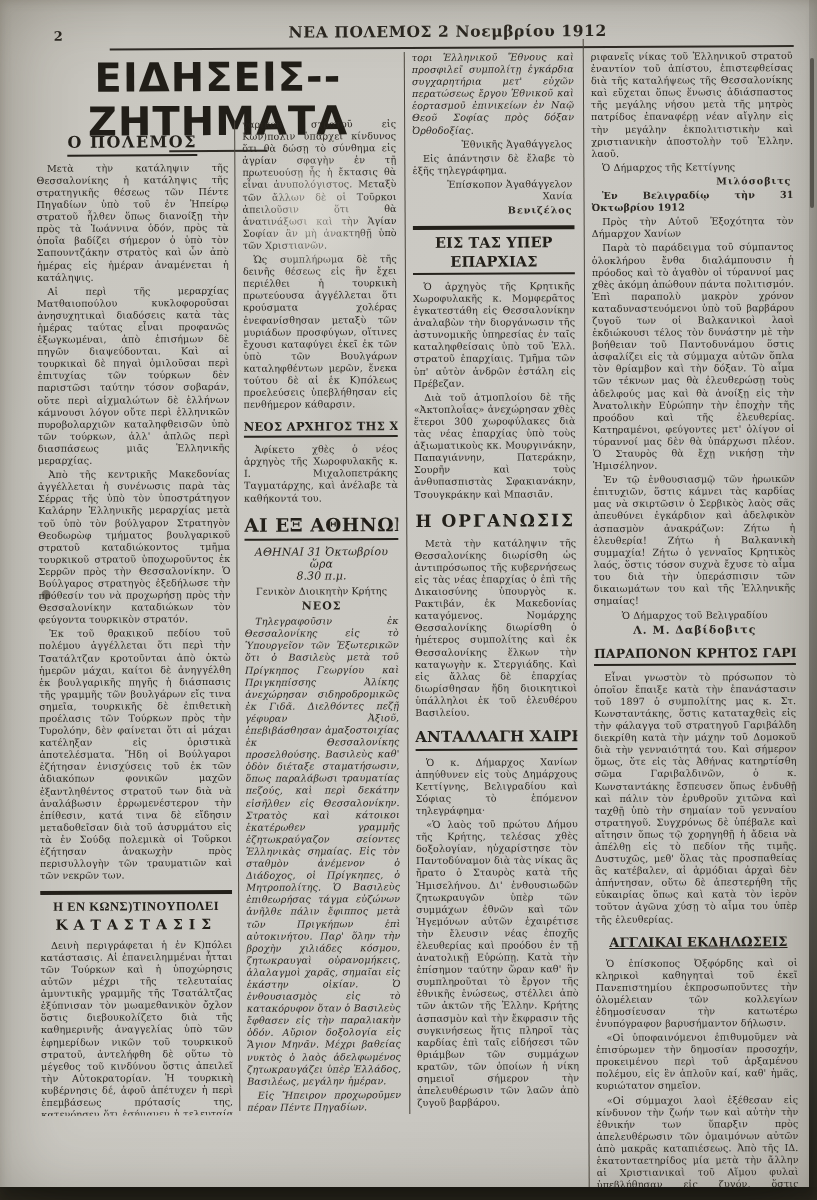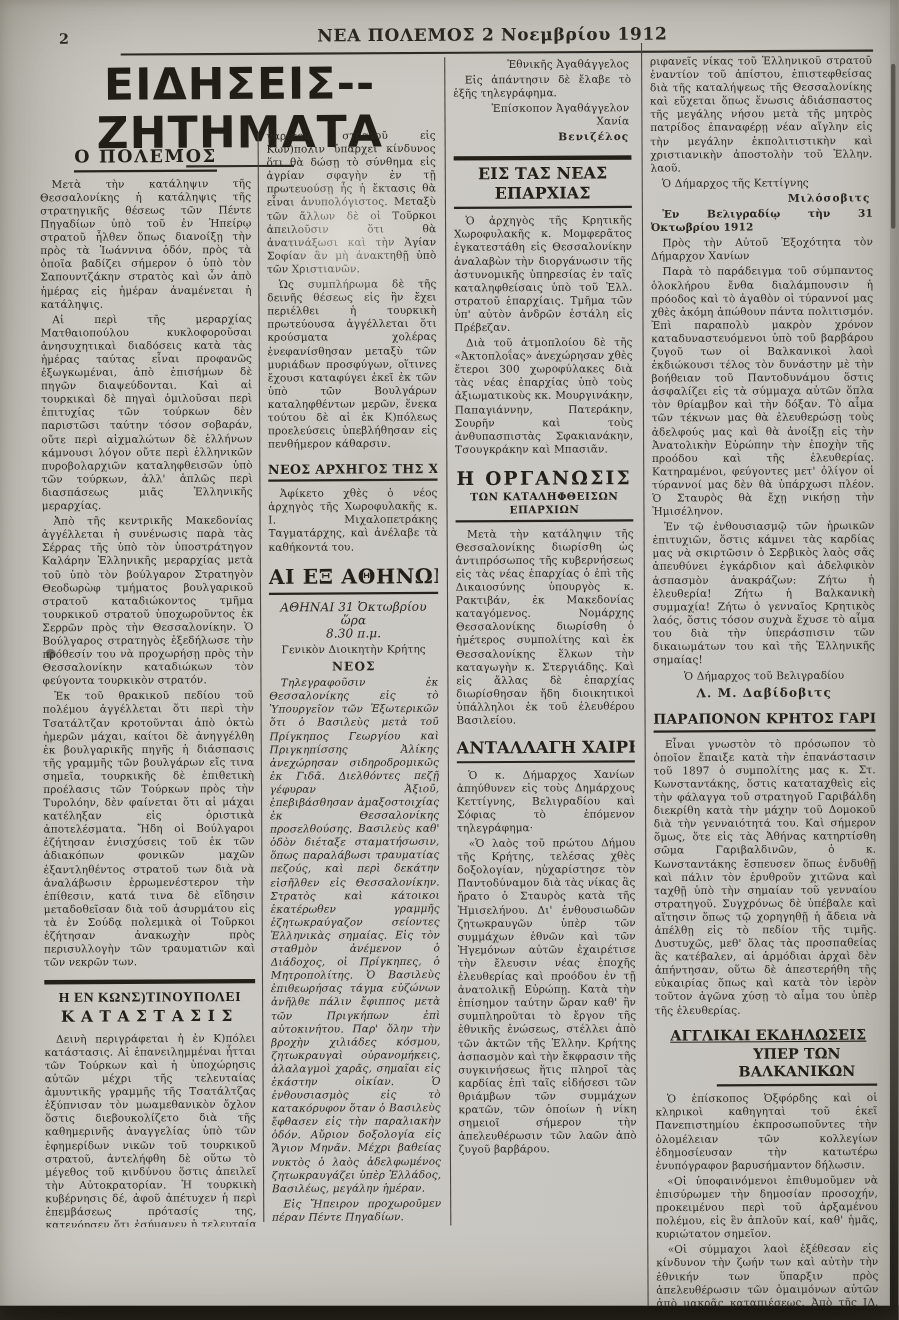--- a/index.html
+++ b/index.html
@@ -128,35 +128,35 @@
         <div class="blk dl">
           <div class="l0"><span class="l0">ΑΘΗΝΑΙ 31 Ὀκτωβρίου ὥρα</span></div>
           <div class="l1"><span class="l1">8.30 π.μ.</span></div>
         </div>
         <div class="blk center">Γενικὸν Διοικητὴν Κρήτης</div>
         <div class="blk centerb">ΝΕΟΣ</div>
         <div class="blk pi">Τηλεγραφοῦσιν ἐκ Θεσσαλονίκης εἰς τὸ Ὑπουργεῖον τῶν Ἐξωτερικῶν ὅτι ὁ Βασιλεὺς μετὰ τοῦ Πρίγκηπος Γεωργίου καὶ Πριγκηπίσσης Ἀλίκης ἀνεχώρησαν σιδηροδρομικῶς ἐκ Γιδᾶ. Διελθόντες πεζῇ γέφυραν Ἀξιοῦ, ἐπεβιβάσθησαν ἁμαξοστοιχίας ἐκ Θεσσαλονίκης προσελθούσης. Βασιλεὺς καθ' ὁδὸν διέταξε σταματήσωσιν, ὅπως παραλάβωσι τραυματίας πεζούς, καὶ περὶ δεκάτην εἰσῆλθεν εἰς Θεσσαλονίκην. Στρατὸς καὶ κάτοικοι ἑκατέρωθεν γραμμῆς ἐζητωκραύγαζον σείοντες Ἑλληνικὰς σημαίας. Εἰς τὸν σταθμὸν ἀνέμενον ὁ Διάδοχος, οἱ Πρίγκηπες, ὁ Μητροπολίτης. Ὁ Βασιλεὺς ἐπιθεωρήσας τάγμα εὐζώνων ἀνῆλθε πάλιν ἔφιππος μετὰ τῶν Πριγκήπων ἐπὶ αὐτοκινήτου. Παρ' ὅλην τὴν βροχὴν χιλιάδες κόσμου, ζητωκραυγαὶ οὐρανομήκεις, ἀλαλαγμοὶ χαρᾶς, σημαῖαι εἰς ἑκάστην οἰκίαν. Ὁ ἐνθουσιασμὸς εἰς τὸ κατακόρυφον ὅταν ὁ Βασιλεὺς ἔφθασεν εἰς τὴν παραλιακὴν ὁδόν. Αὔριον δοξολογία εἰς Ἅγιον Μηνᾶν. Μέχρι βαθείας νυκτὸς ὁ λαὸς ἀδελφωμένος ζητωκραυγάζει ὑπὲρ Ἑλλάδος, Βασιλέως, μεγάλην ἡμέραν.</div>
         <div class="blk pi">Εἰς Ἤπειρον προχωροῦμεν πέραν Πέντε Πηγαδίων.</div>
       </div>
     <div class="col" id="col3">
+        <div class="blk pi cont">τορι Ἑλληνικοῦ Ἔθνους καὶ προσφιλεῖ συμπολίτῃ ἐγκάρδια συγχαρητήρια μετ' εὐχῶν περατώσεως ἔργου Ἐθνικοῦ καὶ ἑορτασμοῦ ἐπινικείων ἐν Ναῷ Θεοῦ Σοφίας πρὸς δόξαν Ὀρθοδοξίας.</div>
         <div class="blk right">Ἐθνικῆς Ἀγαθάγγελος</div>
         <div class="blk p">Εἰς ἀπάντησιν δὲ ἔλαβε τὸ ἑξῆς τηλεγράφημα.</div>
         <div class="blk right">
           <div class="l0"><span class="l0">Ἐπίσκοπον Ἀγαθάγγελον</span></div>
           <div class="l1"><span class="l1">Χανία</span></div>
         </div>
         <div class="blk rightb">Βενιζέλος</div>
         <div class="blk h h-krites topbar">
-          <div class="l1"><span class="l1 u">ΕΙΣ ΤΑΣ ΝΕΑΣ ΕΠΑΡΧΙΑΣ</span></div>
+          <div class="l1"><span class="l1 u">ΕΙΣ ΤΑΣ ΥΠΕΡ ΕΠΑΡΧΙΑΣ</span></div>
         </div>
         <div class="blk p">Ὁ ἀρχηγὸς τῆς Κρητικῆς Χωροφυλακῆς κ. Μομφερᾶτος ἐγκατεστάθη εἰς Θεσσαλονίκην ἀναλαβὼν τὴν διοργάνωσιν τῆς ἀστυνομικῆς ὑπηρεσίας ἐν ταῖς καταληφθείσαις ὑπὸ τοῦ Ἑλλ. στρατοῦ ἐπαρχίαις. Τμῆμα τῶν ὑπ' αὐτὸν ἀνδρῶν ἐστάλη εἰς Πρέβεζαν.</div>
         <div class="blk p">Διὰ τοῦ ἀτμοπλοίου δὲ τῆς «Ἀκτοπλοΐας» ἀνεχώρησαν χθὲς ἕτεροι 300 χωροφύλακες διὰ τὰς νέας ἐπαρχίας ὑπὸ τοὺς ἀξιωματικοὺς κκ. Μουργινάκην, Παπαγιάννην, Πατεράκην, Σουρῆν καὶ τοὺς ἀνθυπασπιστὰς Σφακιανάκην, Τσουγκράκην καὶ Μπασιᾶν.</div>
         <div class="blk h h-organosis">
           <div class="l0"><span class="l0">Η ΟΡΓΑΝΩΣΙΣ</span></div>
-          <div class="l1"><span class="l1 u">ΤΩΝ ΚΑΤΑΛΗΦΘΕΙΣΩΝ ΕΠΑΡΧΙΩΝ</span></div>
         </div>
         <div class="blk p">Μετὰ τὴν κατάληψιν τῆς Θεσσαλονίκης διωρίσθη ὡς ἀντιπρόσωπος τῆς κυβερνήσεως εἰς τὰς νέας ἐπαρχίας ὁ ἐπὶ τῆς Δικαιοσύνης ὑπουργὸς κ. Ρακτιβάν, ἐκ Μακεδονίας καταγόμενος. Νομάρχης Θεσσαλονίκης διωρίσθη ὁ ἡμέτερος συμπολίτης καὶ ἐκ Θεσσαλονίκης ἕλκων τὴν καταγωγὴν κ. Στεργιάδης. Καὶ εἰς ἄλλας δὲ ἐπαρχίας διωρίσθησαν ἤδη διοικητικοὶ ὑπάλληλοι ἐκ τοῦ ἐλευθέρου Βασιλείου.</div>
         <div class="blk h h-antallagi">
           <div class="l0"><span class="l0 u">ΑΝΤΑΛΛΑΓΗ ΧΑΙΡΕΤΙΣΜΩΝ</span></div>
         </div>
         <div class="blk p">Ὁ κ. Δήμαρχος Χανίων ἀπηύθυνεν εἰς τοὺς Δημάρχους Κεττίγνης, Βελιγραδίου καὶ Σόφιας τὸ ἑπόμενον τηλεγράφημα·</div>
         <div class="blk p">«Ὁ λαὸς τοῦ πρώτου Δήμου τῆς Κρήτης, τελέσας χθὲς δοξολογίαν, ηὐχαρίστησε τὸν Παντοδύναμον διὰ τὰς νίκας ἃς ἤρατο ὁ Σταυρὸς κατὰ τῆς Ἡμισελήνου. Δι' ἐνθουσιωδῶν ζητωκραυγῶν ὑπὲρ τῶν συμμάχων ἐθνῶν καὶ τῶν Ἡγεμόνων αὐτῶν ἐχαιρέτισε τὴν ἔλευσιν νέας ἐποχῆς ἐλευθερίας καὶ προόδου ἐν τῇ ἀνατολικῇ Εὐρώπῃ. Κατὰ τὴν ἐπίσημον ταύτην ὥραν καθ' ἣν συμπληροῦται τὸ ἔργον τῆς ἐθνικῆς ἑνώσεως, στέλλει ἀπὸ τῶν ἀκτῶν τῆς Ἑλλην. Κρήτης ἀσπασμὸν καὶ τὴν ἔκφρασιν τῆς συγκινήσεως ἥτις πληροῖ τὰς καρδίας ἐπὶ ταῖς εἰδήσεσι τῶν θριάμβων τῶν συμμάχων κρατῶν, τῶν ὁποίων ἡ νίκη σημειοῖ σήμερον τὴν ἀπελευθέρωσιν τῶν λαῶν ἀπὸ ζυγοῦ βαρβάρου.</div>
       </div>
     <div class="col" id="col4">
         <div class="blk p cont">ριφανεῖς νίκας τοῦ Ἑλληνικοῦ στρατοῦ ἐναντίον τοῦ ἀπίστου, ἐπιστεφθείσας διὰ τῆς καταλήψεως τῆς Θεσσαλονίκης καὶ εὔχεται ὅπως ἕνωσις ἀδιάσπαστος τῆς μεγάλης νήσου μετὰ τῆς μητρὸς πατρίδος ἐπαναφέρῃ νέαν αἴγλην εἰς τὴν μεγάλην ἐκπολιτιστικὴν καὶ χριστιανικὴν ἀποστολὴν τοῦ Ἑλλην. λαοῦ.</div>
@@ -167,21 +167,20 @@
         <div class="blk p">Παρὰ τὸ παράδειγμα τοῦ σύμπαντος ὁλοκλήρου ἔνθα διαλάμπουσιν ἡ πρόοδος καὶ τὸ ἀγαθὸν οἱ τύραννοί μας χθὲς ἀκόμη ἀπώθουν πάντα πολιτισμόν. Ἐπὶ παραπολὺ μακρὸν χρόνον καταδυναστευόμενοι ὑπὸ τοῦ βαρβάρου ζυγοῦ των οἱ Βαλκανικοὶ λαοὶ ἐκδιώκουσι τέλος τὸν δυνάστην μὲ τὴν βοήθειαν τοῦ Παντοδυνάμου ὅστις ἀσφαλίζει εἰς τὰ σύμμαχα αὐτῶν ὅπλα τὸν θρίαμβον καὶ τὴν δόξαν. Τὸ αἷμα τῶν τέκνων μας θὰ ἐλευθερώσῃ τοὺς ἀδελφούς μας καὶ θὰ ἀνοίξῃ εἰς τὴν Ἀνατολικὴν Εὐρώπην τὴν ἐποχὴν τῆς προόδου καὶ τῆς ἐλευθερίας. Κατηραμένοι, φεύγοντες μετ' ὀλίγον οἱ τύραννοί μας δὲν θὰ ὑπάρχωσι πλέον. Ὁ Σταυρὸς θὰ ἔχῃ νικήσῃ τὴν Ἡμισέληνον.</div>
         <div class="blk p">Ἐν τῷ ἐνθουσιασμῷ τῶν ἡρωικῶν ἐπιτυχιῶν, ὅστις κάμνει τὰς καρδίας μας νὰ σκιρτῶσιν ὁ Σερβικὸς λαὸς σᾶς ἀπευθύνει ἐγκάρδιον καὶ ἀδελφικὸν ἀσπασμὸν ἀνακράζων: Ζήτω ἡ ἐλευθερία! Ζήτω ἡ Βαλκανικὴ συμμαχία! Ζήτω ὁ γενναῖος Κρητικὸς λαός, ὅστις τόσον συχνὰ ἔχυσε τὸ αἷμα του διὰ τὴν ὑπεράσπισιν τῶν δικαιωμάτων του καὶ τῆς Ἑλληνικῆς σημαίας!</div>
         <div class="blk center">Ὁ Δήμαρχος τοῦ Βελιγραδίου</div>
         <div class="blk centerb">Λ. Μ. Δαβίδοβιτς</div>
         <div class="blk h h-parapono">
           <div class="l0"><span class="l0 u">ΠΑΡΑΠΟΝΟΝ ΚΡΗΤΟΣ ΓΑΡΙΒΑΛΔΙΝΟΥ</span></div>
         </div>
         <div class="blk p">Εἶναι γνωστὸν τὸ πρόσωπον τὸ ὁποῖον ἔπαιξε κατὰ τὴν ἐπανάστασιν τοῦ 1897 ὁ συμπολίτης μας κ. Στ. Κωνσταντάκης, ὅστις καταταχθεὶς εἰς τὴν φάλαγγα τοῦ στρατηγοῦ Γαριβάλδη διεκρίθη κατὰ τὴν μάχην τοῦ Δομοκοῦ διὰ τὴν γενναιότητά του. Καὶ σήμερον ὅμως, ὅτε εἰς τὰς Ἀθήνας κατηρτίσθη σῶμα Γαριβαλδινῶν, ὁ κ. Κωνσταντάκης ἔσπευσεν ὅπως ἐνδυθῇ καὶ πάλιν τὸν ἐρυθροῦν χιτῶνα καὶ ταχθῇ ὑπὸ τὴν σημαίαν τοῦ γενναίου στρατηγοῦ. Συγχρόνως δὲ ὑπέβαλε καὶ αἴτησιν ὅπως τῷ χορηγηθῇ ἡ ἄδεια νὰ ἀπέλθῃ εἰς τὸ πεδίον τῆς τιμῆς. Δυστυχῶς, μεθ' ὅλας τὰς προσπαθείας ἃς κατέβαλεν, αἱ ἁρμόδιαι ἀρχαὶ δὲν ἀπήντησαν, οὕτω δὲ ἀπεστερήθη τῆς εὐκαιρίας ὅπως καὶ κατὰ τὸν ἱερὸν τοῦτον ἀγῶνα χύσῃ τὸ αἷμα του ὑπὲρ τῆς ἐλευθερίας.</div>
         <div class="blk h h-agglikai">
           <div class="l0"><span class="l0">ΑΓΓΛΙΚΑΙ ΕΚΔΗΛΩΣΕΙΣ</span></div>
-          <div class="l1"><span class="l1 u">ΥΠΕΡ ΤΩΝ ΒΑΛΚΑΝΙΚΩΝ</span></div>
         </div>
         <div class="blk p">Ὁ ἐπίσκοπος Ὀξφόρδης καὶ οἱ κληρικοὶ καθηγηταὶ τοῦ ἐκεῖ Πανεπιστημίου ἐκπροσωποῦντες τὴν ὁλομέλειαν τῶν κολλεγίων ἐδημοσίευσαν τὴν κατωτέρω ἐνυπόγραφον βαρυσήμαντον δήλωσιν.</div>
         <div class="blk p">«Οἱ ὑποφαινόμενοι ἐπιθυμοῦμεν νὰ ἐπισύρωμεν τὴν δημοσίαν προσοχήν, προκειμένου περὶ τοῦ ἀρξαμένου πολέμου, εἰς ἓν ἁπλοῦν καί, καθ' ἡμᾶς, κυριώτατον σημεῖον.</div>
         <div class="blk p">«Οἱ σύμμαχοι λαοὶ ἐξέθεσαν εἰς κίνδυνον τὴν ζωήν των καὶ αὐτὴν τὴν ἐθνικήν των ὕπαρξιν πρὸς ἀπελευθέρωσιν τῶν ὁμαιμόνων αὐτῶν ἀπὸ μακρᾶς καταπιέσεως. Ἀπὸ τῆς ΙΔ. ἑκατονταετηρίδος μία μετὰ τὴν ἄλλην αἱ Χριστιανικαὶ τοῦ Αἵμου φυλαὶ ὑπεβλήθησαν εἰς ζυγόν, ὅστις ἐξηφάνισε τὴν ἐλευθερίαν, χωρὶς νὰ ἐγκαταστήσῃ</div>
       </div>
 
     <div class="stain1"></div>
     <div class="stain2"></div>
     <div class="blob"></div>
   </div>

